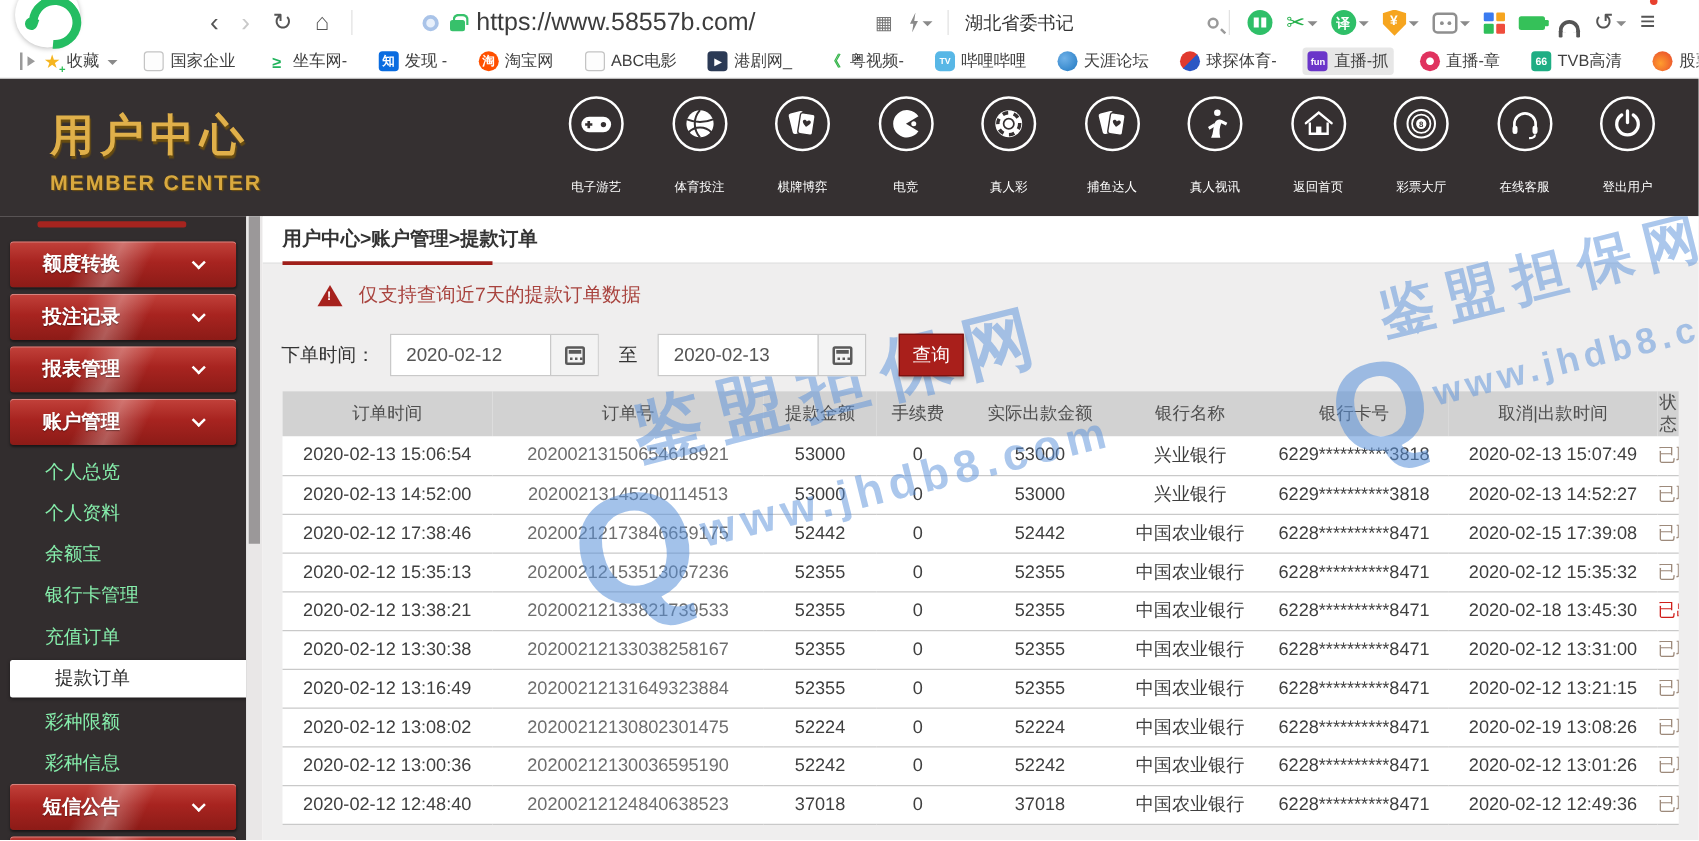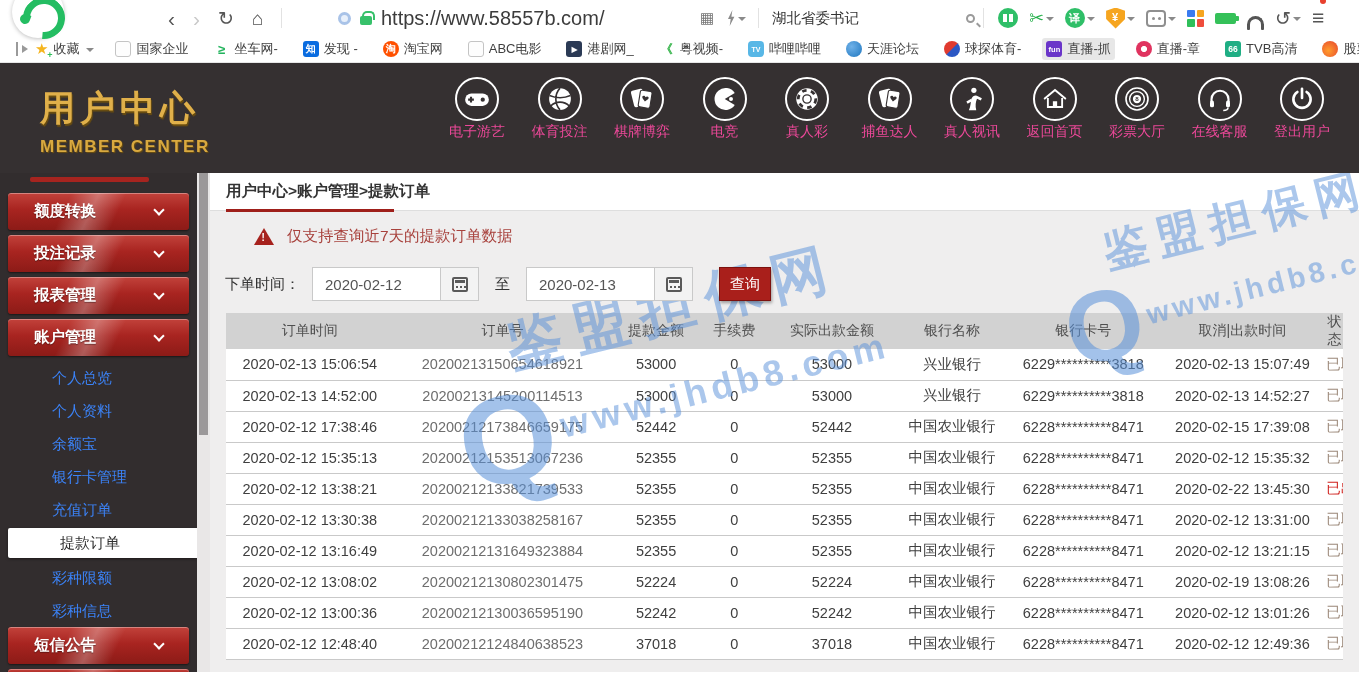--- a/index.html
+++ b/index.html
@@ -85,33 +85,33 @@
 
   
   .site-header { height:110px; background:#353031; position:relative; }
   .logo { position:absolute; left:40px; top:22px; }
   .logo-cn { font-size:35px; font-weight:bold; color:#e0b04a; letter-spacing:5px; text-shadow:1px 2px 1px #6b4e10; }
   .logo-en { font-size:17px; font-weight:bold; color:#d9a93f; letter-spacing:1.5px; margin-top:5px; text-shadow:1px 1px 1px #6b4e10; }
   .hnav { position:absolute; left:438px; right:18px; top:14px; display:flex; justify-content:space-between; }
   .nav-item { display:flex; flex-direction:column; align-items:center; width:78px; cursor:pointer; }
   .nav-circle { width:44px; height:44px; border:2px solid #fff; border-radius:50%; display:flex; align-items:center; justify-content:center; }
   .nav-circle svg { width:30px; height:30px; }
-  .nav-label { color:#ec4899; font-size:14px; margin-top:2px; white-space:nowrap; }
+  .nav-label { color:#ffffff; font-size:10px; margin-top:22px; white-space:nowrap; }
 
   
   .main { display:flex; height:499px; }
   .sidebar { width:197px; background:#322d2e; position:relative; overflow:hidden; padding-top:4px; }
   .side-sliver { height:5px; background:#a6241f; margin:0 48px 11px 30px; border-radius:2px; }
   .side-group { position:relative; height:37px; margin:0 8px 5px 8px; border-radius:3px;
     background:linear-gradient(115deg, rgba(255,255,255,0) 32%, rgba(255,255,255,.28) 46%, rgba(255,255,255,0) 60%), linear-gradient(180deg,#c2423b 0%,#a82420 45%,#8c1b17 100%);
     box-shadow:inset 0 1px 0 rgba(255,255,255,.35), 0 1px 2px rgba(0,0,0,.5);
     display:flex; align-items:center; cursor:pointer; }
   .sg-label { color:#fff; font-size:15.5px; font-weight:600; padding-left:26px; text-shadow:0 1px 1px rgba(0,0,0,.4); }
   .chev { position:absolute; right:26px; top:13px; width:8px; height:8px; border-right:2px solid #fff; border-bottom:2px solid #fff; transform:rotate(45deg); }
-  .side-item { height:33px; line-height:33px; padding-left:52px; color:#3b82f6; font-size:15px; cursor:pointer; }
+  .side-item { height:33px; line-height:33px; padding-left:36px; color:#86efac; font-size:15px; cursor:pointer; }
   .side-item.active { background:#fff; color:#2f2f2f; height:30px; line-height:30px; margin:2px 0 3px 8px; border-radius:2px 0 0 2px; box-shadow:0 1px 3px rgba(0,0,0,.45); }
   .side-group.partial { height:12px; margin-bottom:0; border-radius:3px 3px 0 0; }
   .side-scroll { width:13px; background:#e9e7e7; position:relative; }
   .side-scroll .thumb { position:absolute; left:2px; right:2px; top:0; height:262px; background:#9b9899; }
 
   
   .content { flex:1; background:#efeeee; position:relative; overflow:hidden; }
   .crumbbar { height:38px; background:#fff; border-bottom:1px solid #dedede; display:flex; align-items:center; padding-left:16px; position:relative; }
   .crumbbar span { font-size:15.5px; font-weight:bold; color:#333; }
   .red-underline { position:absolute; left:16px; bottom:-2px; width:168px; height:3px; background:#9f1f1a; }
@@ -545,21 +545,21 @@
               <td class="col-status" style="color: rgb(157, 138, 123);">已取消</td>
             </tr>
             <tr>
               <td>2020-02-12 13:38:21</td>
               <td class="col-orderno">20200212133821739533</td>
               <td>52355</td>
               <td>0</td>
               <td>52355</td>
               <td>中国农业银行</td>
               <td>6228**********8471</td>
-              <td>2020-02-22 13:45:30</td>
+              <td>2020-02-18 13:45:30</td>
               <td class="col-status" style="color: rgb(207, 31, 27);">已出款</td>
             </tr>
             <tr>
               <td>2020-02-12 13:30:38</td>
               <td class="col-orderno">20200212133038258167</td>
               <td>52355</td>
               <td>0</td>
               <td>52355</td>
               <td>中国农业银行</td>
               <td>6228**********8471</td>

